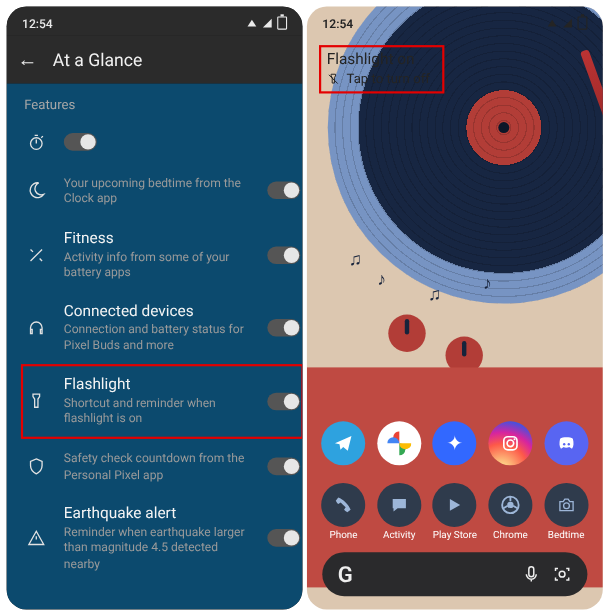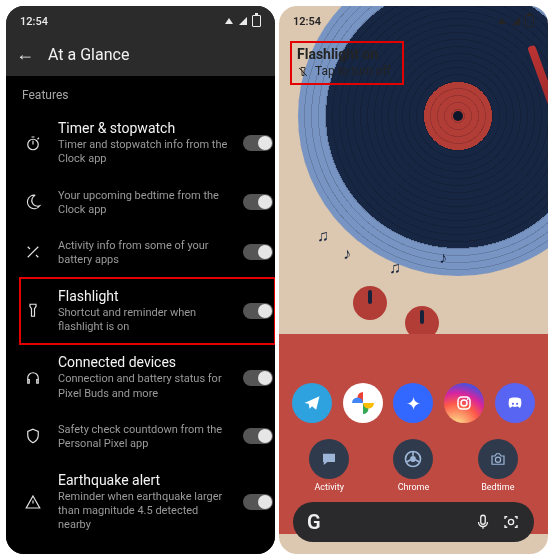--- a/index.html
+++ b/index.html
@@ -6,21 +6,21 @@
   body{background:#fff;width:560px;height:560px;overflow:hidden}
   .stage{display:flex;gap:4px;padding:6px}
   .phone{width:269px;height:548px;border-radius:18px;overflow:hidden;position:relative;background:#1a1a1a;display:flex;flex-direction:column}
 
   
   .left .statusbar{height:26px;display:flex;justify-content:space-between;align-items:center;padding:4px 14px 0 14px;color:#eaeaea;font-size:11px;font-weight:500;background:#2b2b2b}
   .left .statusbar .rt{display:flex;gap:4px;align-items:center}
   .left .titlebar{height:44px;background:#2b2b2b;display:flex;align-items:center;padding:0 10px;gap:14px}
   .left .titlebar .back{color:#e8e8e8;font-size:18px}
   .left .titlebar .ttl{color:#f2f2f2;font-size:16px}
-  .left .body{flex:1;background:#000000;padding:8px 0 0 14px;overflow:hidden}
+  .left .body{flex:1;background:#0c4a6e;padding:8px 0 0 14px;overflow:hidden}
   .sect{color:#a7a7a7;font-size:12px;margin:4px 0 8px 2px}
   .row{display:flex;align-items:center;padding:10px 2px;gap:14px;position:relative}
   .row .ic{width:22px;display:flex;justify-content:center;color:#e2e2e2}
   .row svg{width:18px;height:18px;stroke:#e2e2e2;fill:none;stroke-width:1.6}
   .row .txt{flex:1}
   .row .t1{color:#f4f4f4;font-size:14px}
   .row .t2{color:#9a9a9a;font-size:11px;line-height:1.3;margin-top:2px;max-width:170px}
   .toggle{width:30px;height:16px;border-radius:10px;background:#555;position:relative;flex:none}
   .toggle::after{content:"";position:absolute;width:14px;height:14px;border-radius:50%;background:#e6e6e6;top:1px;right:1px}
   .hl{outline:2px solid #e40000;outline-offset:-1px}
@@ -41,21 +41,21 @@
   .knobA,.knobB{position:absolute;width:34px;height:34px;border-radius:50%;background:#b23d37}
   .knobA::after,.knobB::after{content:"";position:absolute;left:15px;top:4px;width:4px;height:14px;background:#17233b;border-radius:2px}
   .knobA{left:74px;top:280px}
   .knobB{left:126px;top:300px}
   .note{position:absolute;font-size:16px;color:#17233b}
   .n1{left:38px;top:220px}.n2{left:64px;top:238px}.n3{left:110px;top:252px}.n4{left:160px;top:242px}
   .redbar{position:absolute;left:0;top:328px;width:100%;height:200px;background:#bf4a42}
   
   .widget{position:absolute;top:36px;left:12px;color:#242424;padding:4px 12px 6px 6px;z-index:6}
   .widget.hl{outline:2px solid #e40000}
-  .w1{font-size:14px;font-weight:700}
+  .w1{font-size:14px;font-weight:400}
   .w2{font-size:12px;display:flex;align-items:flex-end;gap:6px;margin-top:2px}
   .w2 svg{width:12px;height:12px;stroke:#242424;fill:none;stroke-width:1.8}
   
   .apps{position:absolute;left:0;right:0;bottom:62px;display:flex;justify-content:space-around;padding:0 8px;z-index:5}
   .apps2{bottom:118px}
   .app{display:flex;flex-direction:column;align-items:center;gap:3px;width:48px}
   .app .bub{width:40px;height:40px;border-radius:50%;display:flex;align-items:center;justify-content:center;font-size:18px}
   .app .lbl{font-size:9px;color:#fff;text-align:center;white-space:nowrap}
   .apps2 .app .lbl{visibility:hidden}
   
@@ -93,24 +93,20 @@
     <div class="body">
       <div class="sect">Features</div>
 
       <div class="row">
         <span class="ic">
             <svg viewBox="0 0 24 24">
               <circle cx="12" cy="14" r="7"></circle>
               <path d="M12 14 V9 M10 4 h4 M18 7 l2-2"></path>
             </svg>
           </span>
-        <div class="txt">
-            <div class="t1">Timer &amp; stopwatch</div>
-            <div class="t2">Timer and stopwatch info from the Clock app</div>
-          </div>
         <div class="toggle"></div>
       </div>
 
       <div class="row">
         <span class="ic">
             <svg viewBox="0 0 24 24">
               <path d="M15 3 a9 9 0 1 0 6 14 a7 7 0 0 1 -6 -14"></path>
             </svg>
           </span>
         <div class="txt">
@@ -119,47 +115,48 @@
         <div class="toggle"></div>
       </div>
 
       <div class="row">
         <span class="ic">
             <svg viewBox="0 0 24 24">
               <path d="M5 19 L19 5 M5 5 l3 3 M19 19 l-3 -3"></path>
             </svg>
           </span>
         <div class="txt">
+            <div class="t1">Fitness</div>
             <div class="t2">Activity info from some of your battery apps</div>
+          </div>
+        <div class="toggle"></div>
+      </div>
+
+      <div class="row">
+        <span class="ic">
+            <svg viewBox="0 0 24 24">
+              <path d="M5 14 v-2 a7 7 0 0 1 14 0 v2 M5 14 h2 v5 h-2z M19 14 h-2 v5 h2z"></path>
+            </svg>
+          </span>
+        <div class="txt">
+            <div class="t1">Connected devices</div>
+            <div class="t2">Connection and battery status for Pixel Buds and more</div>
           </div>
         <div class="toggle"></div>
       </div>
 
       <div class="row hl">
         <span class="ic">
             <svg viewBox="0 0 24 24">
               <path d="M8 3 h8 v3 l-2 3 v10 h-4 V9 l-2 -3 z M12 13 v0"></path>
             </svg>
           </span>
         <div class="txt">
             <div class="t1">Flashlight</div>
             <div class="t2">Shortcut and reminder when flashlight is on</div>
-          </div>
-        <div class="toggle"></div>
-      </div>
-
-      <div class="row">
-        <span class="ic">
-            <svg viewBox="0 0 24 24">
-              <path d="M5 14 v-2 a7 7 0 0 1 14 0 v2 M5 14 h2 v5 h-2z M19 14 h-2 v5 h2z"></path>
-            </svg>
-          </span>
-        <div class="txt">
-            <div class="t1">Connected devices</div>
-            <div class="t2">Connection and battery status for Pixel Buds and more</div>
           </div>
         <div class="toggle"></div>
       </div>
 
       <div class="row">
         <span class="ic">
             <svg viewBox="0 0 24 24">
               <path d="M12 3 l7 3 v5 c0 5 -3 8 -7 10 c-4 -2 -7 -5 -7 -10 V6 z"></path>
             </svg>
           </span>
@@ -268,24 +265,40 @@
             </svg>
           </div>
           <div class="lbl">Discord</div>
         </div>
     </div>
 
     <div class="apps">
       <div class="app">
           <div class="bub" style="background:#2f3b4c">
             <svg viewBox="0 0 24 24" width="18" height="18">
+              <path d="M6 3 c6 2 13 9 15 15 l-4 3 c-2 -1 -3 -2 -4 -3 l2 -3 c-2 -2 -4 -4 -6 -6 l-3 2 c-1 -1 -2 -2 -3 -4 z" fill="#9db6d8"></path>
+            </svg>
+          </div>
+          <div class="lbl">Phone</div>
+        </div>
+      <div class="app">
+          <div class="bub" style="background:#2f3b4c">
+            <svg viewBox="0 0 24 24" width="18" height="18">
               <path d="M4 5 h16 v11 h-10 l-5 4 v-4 h-1 z" fill="#9db6d8"></path>
             </svg>
           </div>
           <div class="lbl">Activity</div>
+        </div>
+      <div class="app">
+          <div class="bub" style="background:#2f3b4c">
+            <svg viewBox="0 0 24 24" width="16" height="16">
+              <path d="M6 4 v16 l14 -8 z" fill="#9db6d8"></path>
+            </svg>
+          </div>
+          <div class="lbl">Play Store</div>
         </div>
       <div class="app">
           <div class="bub" style="background:#2f3b4c">
             <svg viewBox="0 0 24 24" width="20" height="20">
               <circle cx="12" cy="12" r="9" fill="none" stroke="#9db6d8" stroke-width="2"></circle>
               <circle cx="12" cy="12" r="3.5" fill="#9db6d8"></circle>
               <path d="M12 3 v5 M4 16 l5 -3 M20 16 l-5 -3" stroke="#9db6d8" stroke-width="2"></path>
             </svg>
           </div>
           <div class="lbl">Chrome</div>

